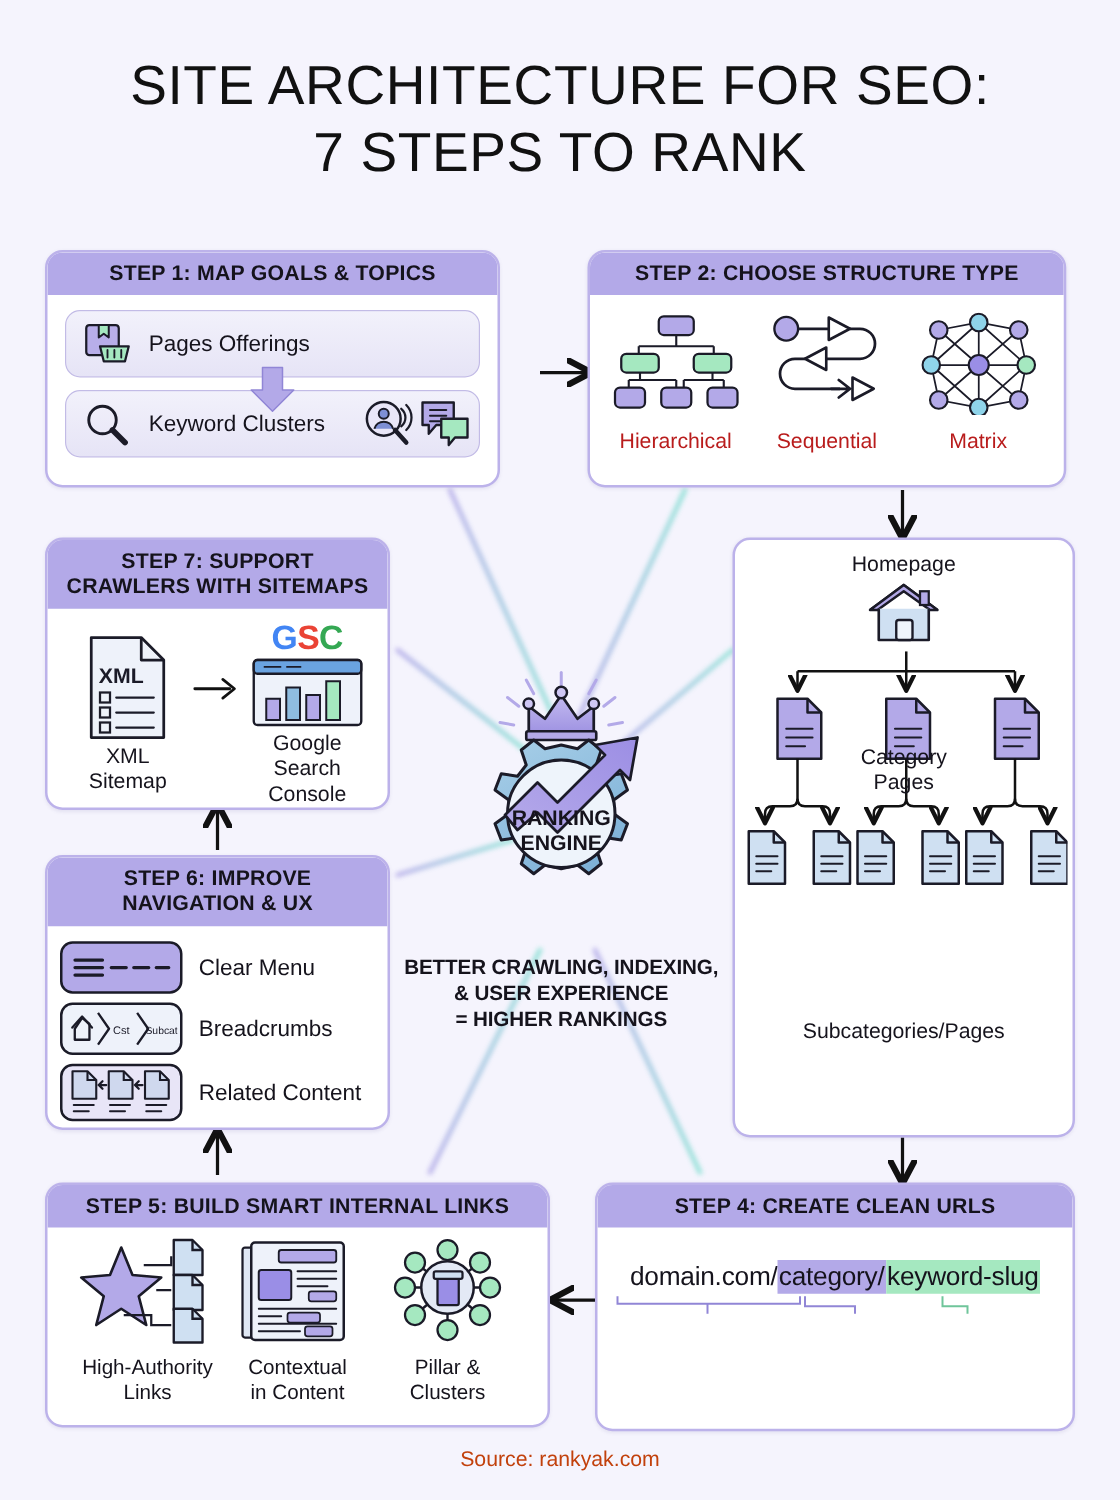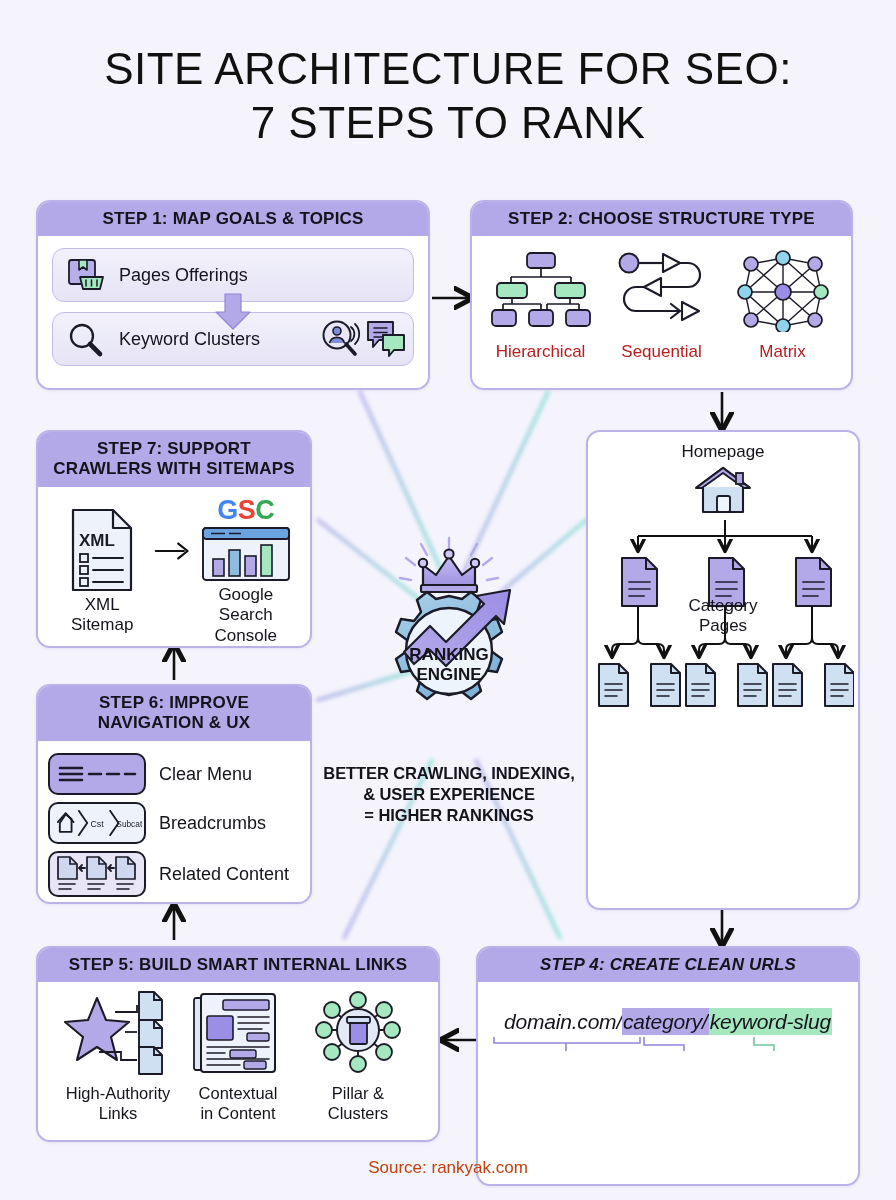--- a/index.html
+++ b/index.html
@@ -164,21 +164,21 @@
       <line x1="722" y1="910" x2="722" y2="944"></line>
 
       <line x1="478" y1="1040" x2="443" y2="1040"></line>
 
       <line x1="174" y1="940" x2="174" y2="906"></line>
 
       <line x1="174" y1="680" x2="174" y2="646"></line>
     </g>
   </svg>
 
-  <div class="card" style="left:36px; top:200px; width:394px; height:190px;">
+  <div class="card" style="left:36px; top:200px; width:364px; height:190px;">
     <div class="card-hd">STEP 1: MAP GOALS &amp; TOPICS</div>
     <div class="card-bd" style="padding:12px 14px;">
       <div class="pill">
         <svg width="40" height="38" viewBox="0 0 40 38">
           <rect x="4" y="4" width="26" height="24" rx="2.5" fill="#b8aee9" stroke="#1b1b28" stroke-width="1.8"></rect>
           <path d="M14 4 L14 14 L18 11 L22 14 L22 4 Z" fill="#a5e8c0" stroke="#1b1b28" stroke-width="1.6" stroke-linejoin="round"></path>
           <path d="M15 21 L38 21 L35 33 L18 33 Z" fill="#a5e8c0" stroke="#1b1b28" stroke-width="1.8" stroke-linejoin="round"></path>
           <path d="M21 24 L21 30 M26.5 24 L26.5 30 M32 24 L32 30" stroke="#1b1b28" stroke-width="1.5" stroke-linecap="round"></path>
         </svg>
         <span class="ptext">Pages Offerings</span>
@@ -353,25 +353,26 @@
             <path d="M2 0 H22 L31 9 V42 H2 Z" fill="#cfe0f2" stroke="#1b1b28" stroke-width="2" stroke-linejoin="round"></path>
             <path d="M22 0 V9 H31" fill="none" stroke="#1b1b28" stroke-width="2" stroke-linejoin="round"></path>
             <path d="M8 20 H25 M8 26 H25 M8 32 H20" stroke="#1b1b28" stroke-width="1.6" stroke-linecap="round"></path>
           </g>
         </g>
       </svg>
       <div class="s3-label tight" style="position:absolute; left:0; right:0; top:164px;">
         <div>Category</div>
         <div>Pages</div>
       </div>
-
-    </div>
-  </div>
-
-  <div class="card" style="left:476px; top:946px; width:384px; height:240px;font-style:italic;">
+      <div class="s3-label" style="margin-top:-6px;">Subcategories/Pages</div>
+
+    </div>
+  </div>
+
+  <div class="card" style="left:476px; top:946px; width:384px; height:199px;">
     <div class="card-hd">STEP 4: CREATE CLEAN URLS</div>
     <div class="card-bd" style="padding:28px 12px 10px;">
       <div class="urlline">
         <span class="seg-d">domain.com/</span><span class="seg-c">category/</span><span class="seg-k">keyword-slug</span>
       </div>
       <svg width="352" height="22" viewBox="0 0 352 22" style="display:block;margin:1px auto 0;">
         <path d="M2 2 V8 H74 V16 M74 8 H148 V2" fill="none" stroke="#9186d6" stroke-width="1.6"></path>
         <path d="M152 2 V10 H192 V16" fill="none" stroke="#9186d6" stroke-width="1.6"></path>
         <path d="M262 2 V10 H282 V16" fill="none" stroke="#6fc59a" stroke-width="1.6"></path>
       </svg>

